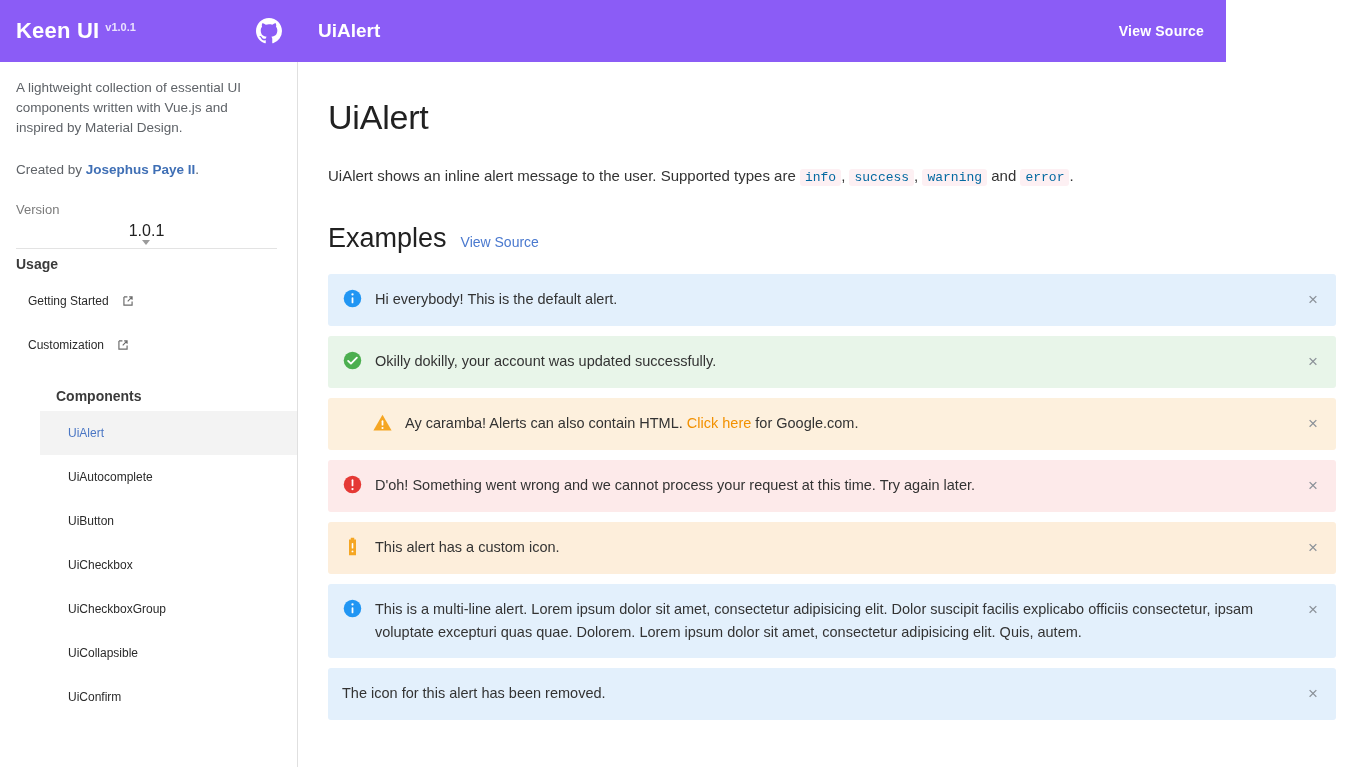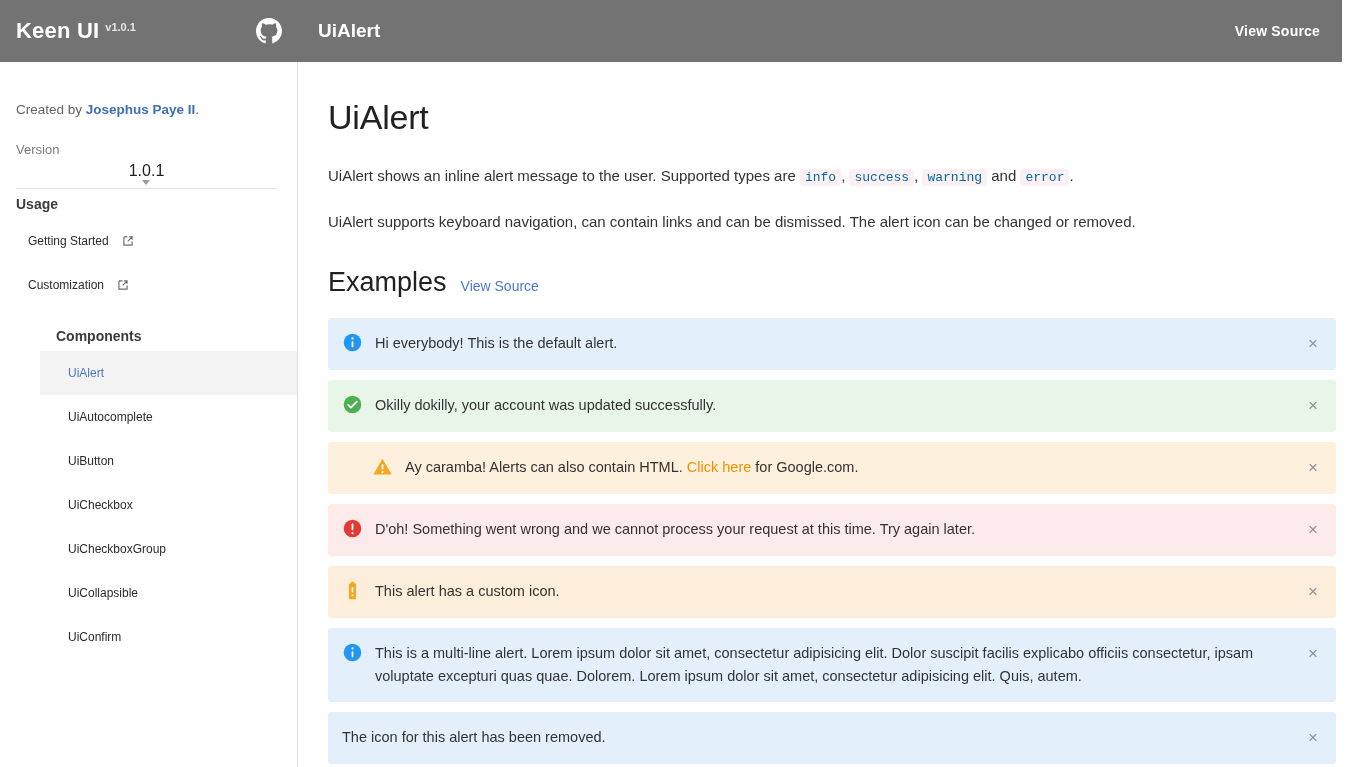--- a/index.html
+++ b/index.html
@@ -8,22 +8,22 @@
     width: 1366px; height: 767px;
     overflow: hidden;
     background: #ffffff;
     font-family: "Liberation Sans", sans-serif;
     -webkit-font-smoothing: antialiased;
   }
 
   
   .app-header {
     position: absolute; top: 0; left: 0;
-    width: 1342px; height: 62px;
-    background: #737373;
+    width: 1226px; height: 62px;
+    background: #8b5cf6;
     display: flex; align-items: center;
     color: #ffffff;
     z-index: 20;
   }
   .brand {
     display: flex; align-items: baseline;
     margin-left: 16px; width: 232px;
   }
   .brand-title {
     font-size: 22px; font-weight: bold; letter-spacing: .2px;
@@ -221,20 +221,21 @@
   </a>
 
   <div class="header-page-title">UiAlert</div>
   <div class="header-spacer"></div>
   <a class="header-action" href="#">View Source</a>
 </div>
 
 <div class="sidebar">
 
   <div class="sb-intro">
+    <p class="sb-desc">A lightweight collection of essential UI components written with Vue.js and inspired by Material Design.</p>
     <p class="sb-credit"><span>Created by </span><a href="#">Josephus Paye II</a><span>.</span></p>
   </div>
 
   <div class="version-block">
     <div class="version-label">Version</div>
     <div class="version-select">
       <span class="version-value">1.0.1</span>
       <span class="caret"></span>
     </div>
   </div>
@@ -290,21 +291,20 @@
   </div>
 </div>
 
 <div class="main">
   <div class="main-inner">
 
     <h1 class="page-title">UiAlert</h1>
 
     <p class="lede"><span>UiAlert shows an inline alert message to the user. Supported types are </span><code class="inline">info</code><span>, </span><code class="inline">success</code><span>, </span><code class="inline">warning</code><span> and </span><code class="inline">error</code><span>.</span></p>
 
-    <p class="lede">UiAlert supports keyboard navigation, can contain links and can be dismissed. The alert icon can be changed or removed.</p>
 
     <div class="examples-head">
       <h2 class="examples-title">Examples</h2>
       <a href="#">View Source</a>
     </div>
 
     <div class="alert info">
       <span class="icon-wrap">
         <svg width="21" height="21" viewBox="0 0 24 24">
           <circle cx="12" cy="12" r="10" fill="#2196f3"></circle>

